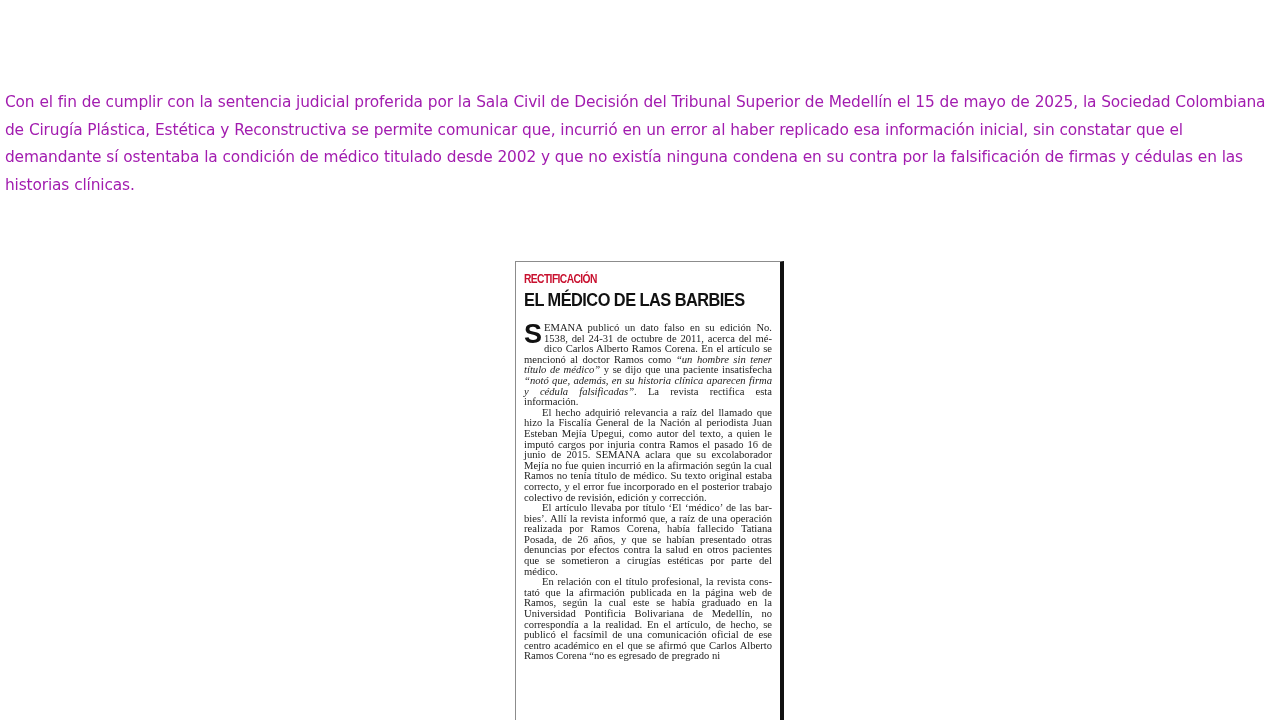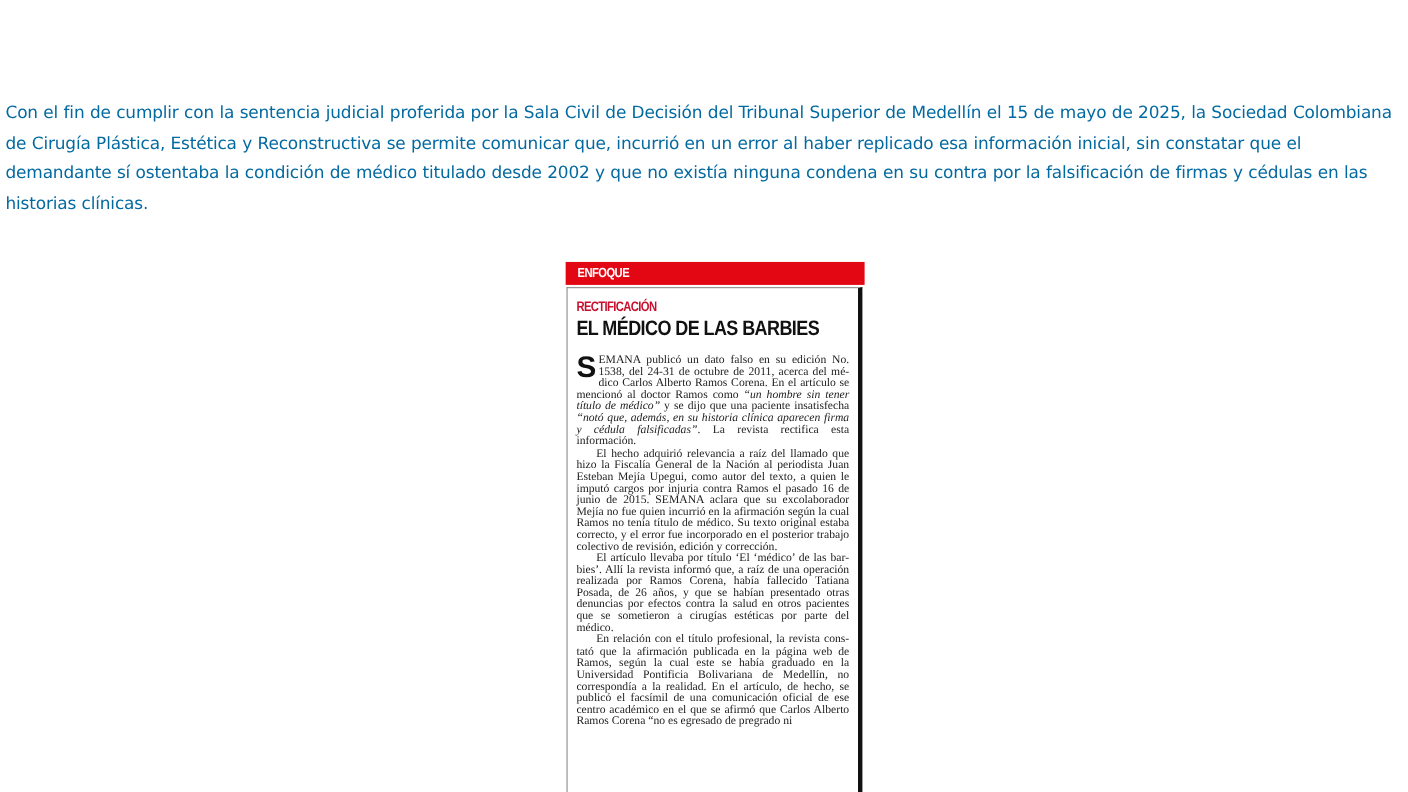--- a/index.html
+++ b/index.html
@@ -17,21 +17,21 @@
     }
     .intro {
       position: absolute;
       left: 5px;
       top: 89px;
       width: 1272px;
       margin: 0;
       font-family: "DejaVu Sans", sans-serif;
       font-size: 15.4px;
       line-height: 27.6px;
-      color: #0369a1;
+      color: #a21caf;
       letter-spacing: -0.15px;
       word-spacing: 0.2px;
     }
     .clipping {
       position: absolute;
       left: 514px;
       top: 238px;
       width: 273px;
       height: 482px;
       overflow: hidden;
@@ -123,23 +123,20 @@
     .body em { font-style: italic; }
   </style>
 </head>
 <body>
 
 <div class="page">
 
   <p class="intro">Con el fin de cumplir con la sentencia judicial proferida por la Sala Civil de Decisión del Tribunal Superior de Medellín el 15 de mayo de 2025, la Sociedad Colombiana de Cirugía Plástica, Estética y Reconstructiva se permite comunicar que, incurrió en un error al haber replicado esa información inicial, sin constatar que el demandante sí ostentaba la condición de médico titulado desde 2002 y que no existía ninguna condena en su contra por la falsificación de firmas y cédulas en las historias clínicas.</p>
 
   <div class="clipping">
-    <div class="section-bar">
-      <span class="label">ENFOQUE</span>
-    </div>
     <div class="frame"></div>
 
     <div class="kicker">RECTIFICACIÓN</div>
     <div class="headline">EL MÉDICO DE LAS BARBIES</div>
 
     <div class="body">
       <p class="first">
         <span class="dropcap">S</span><span>EMANA publicó un dato falso en su edición No. 1538, del 24-31 de octubre de 2011, acerca del mé­dico Carlos Alberto Ramos Corena. En el artículo se mencionó al doctor Ramos como </span><em>“un hombre sin tener título de médico”</em><span> y se dijo que una paciente insatisfecha </span><em>“notó que, además, en su historia clínica aparecen firma y cédula falsificadas”</em><span>. La revista rec­tifica esta información.</span>
       </p>
       <p>El hecho adquirió relevancia a raíz del llamado que hizo la Fiscalía General de la Nación al periodista Juan Esteban Mejía Upegui, como autor del texto, a quien le imputó cargos por injuria contra Ramos el pasado 16 de junio de 2015. SEMANA aclara que su excolaborador Mejía no fue quien incurrió en la afirmación según la cual Ramos no tenía título de médico. Su texto original estaba correcto, y el error fue incorporado en el poste­rior trabajo colectivo de revisión, edición y corrección.</p>

